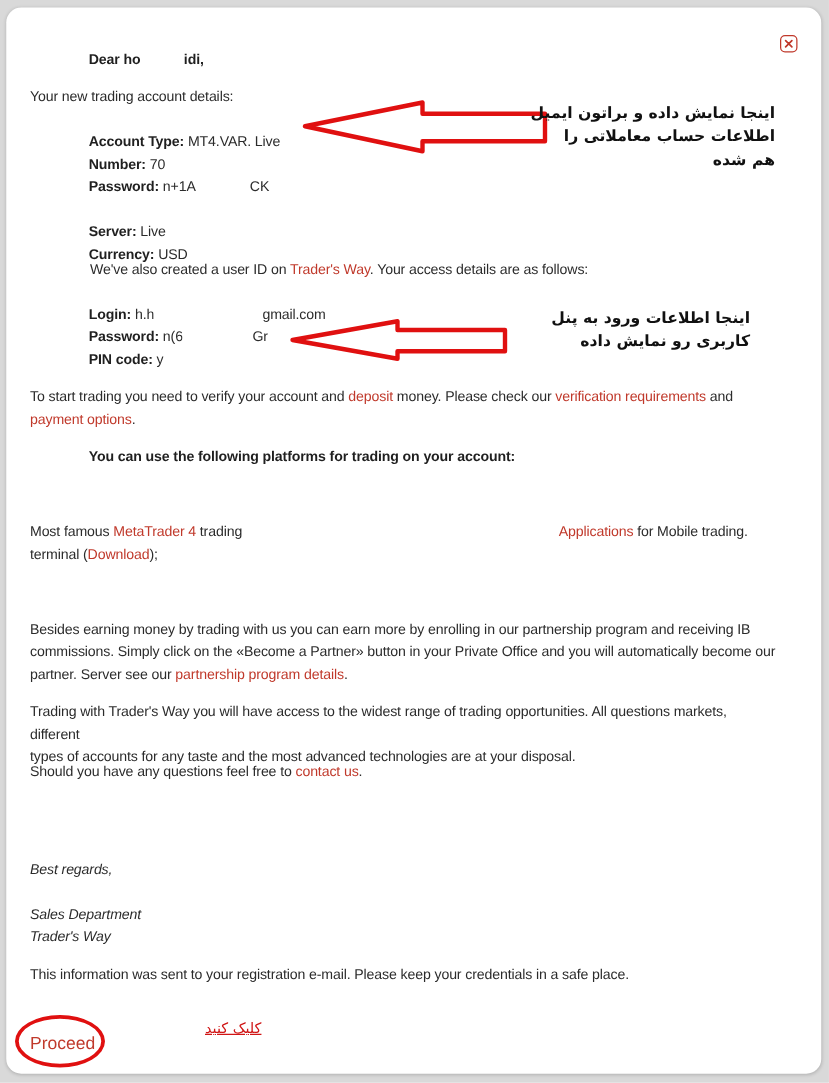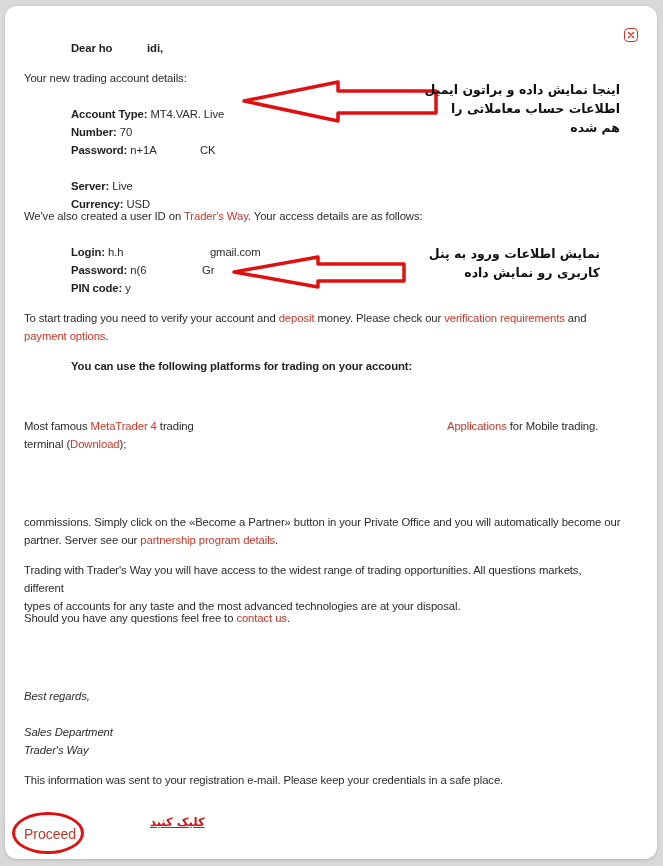--- a/index.html
+++ b/index.html
@@ -86,25 +86,25 @@
       top: 812px;
       width: 72px;
       height: 42px;
       border: 3px solid #e01010;
       border-radius: 50%;
       box-sizing: border-box;
       pointer-events: none;
     }
     .click-annot {
       position: absolute;
-      left: 150px;
+      left: 164px;
       top: 815px;
       direction: rtl;
       font-family: "DejaVu Sans", sans-serif;
-      font-weight: bold;
+      font-weight: normal;
       font-size: 11.5px;
       color: #d01515;
       text-decoration: underline;
       white-space: nowrap;
     }
   </style>
 </head>
 <body>
 
 <div class="modal"></div>
@@ -137,21 +137,21 @@
   </div>
   <div class="line" style="top:159px;margin-top:36px;">
     <b>Currency:</b>
     <span>USD</span>
   </div>
   <div class="line" style="top:177px;">
     <b>Server:</b>
     <span>Live</span>
   </div>
 
-  <div class="line" style="top:207px;">
+  <div class="line" style="top:207px;margin-left:48px;">
     <span>We've also created a user ID on </span><a class="link">Trader's Way</a><span>. Your access details are as follows:</span>
   </div>
 
   <div class="line" style="top:243px;">
     <b>Login:</b>
     <span>h.h</span><span class="redact">00000000000000</span><span>gmail.com</span>
   </div>
   <div class="line" style="top:261px;">
     <b>Password:</b>
     <span>n(6</span><span class="redact">000000000</span><span>Gr</span>
@@ -169,21 +169,21 @@
 
   <div class="line" style="top:417px;">
     <span>Most famous </span><a class="link">MetaTrader 4</a><span> trading</span><br><span>terminal (</span><a class="link">Download</a><span>);</span>
   </div>
 
   <div class="line" style="top:417px; left:423px;">
     <a class="link">Applications</a><span> for Mobile trading.</span>
   </div>
 
   <div class="wrap" style="top:495px;">
-    <br>
+    <span>Besides earning money by trading with us you can earn more by enrolling in our partnership program and receiving IB</span><br>
     <span>commissions. Simply click on the «Become a Partner» button in your Private Office and you will automatically become our</span><br>
     <span>partner. Server see our </span><a class="link">partnership program details</a><span>.</span>
   </div>
 
   <div class="wrap" style="top:561px;">
     <span>Trading with Trader's Way you will have access to the widest range of trading opportunities. All questions markets, different</span><br>
     <span>types of accounts for any taste and the most advanced technologies are at your disposal.</span>
   </div>
 
   <div class="line" style="top:609px;">
@@ -205,15 +205,15 @@
   <polygon points="244,101 338,82 338,91 436,91 436,113 338,113 338,121" fill="none" stroke="#e01010" stroke-width="3.5" stroke-linejoin="round"></polygon>
   <polygon points="234,272 318,257 318,264 404,264 404,281 318,281 318,287" fill="none" stroke="#e01010" stroke-width="3.5" stroke-linejoin="round"></polygon>
 </svg>
 
 <div class="annot" style="left:440px; top:80px; width:180px;">
   <div>اینجا نمایش داده و براتون ایمیل</div>
   <div>اطلاعات حساب معاملاتی را</div>
   <div>هم شده</div>
 </div>
 <div class="annot" style="left:430px; top:244px; width:170px;">
-  <div>نمایش اطلاعات ورود به پنل</div>
+  <div>اینجا اطلاعات ورود به پنل</div>
   <div>کاربری رو نمایش داده</div>
 </div>
 
 </body></html>

